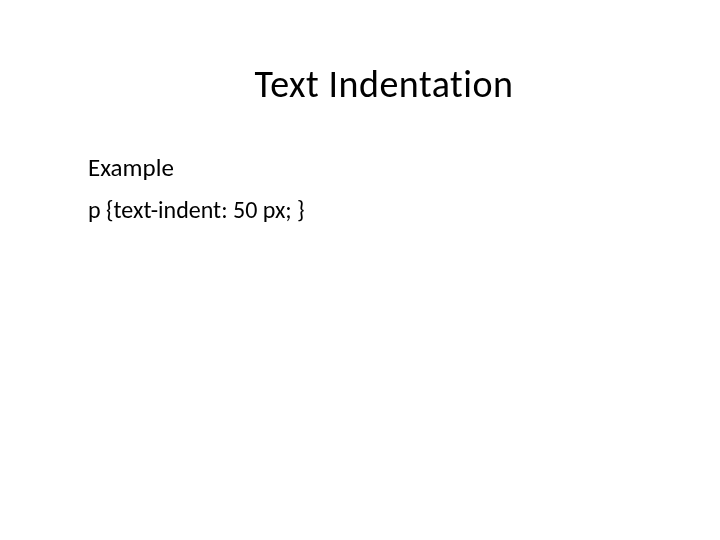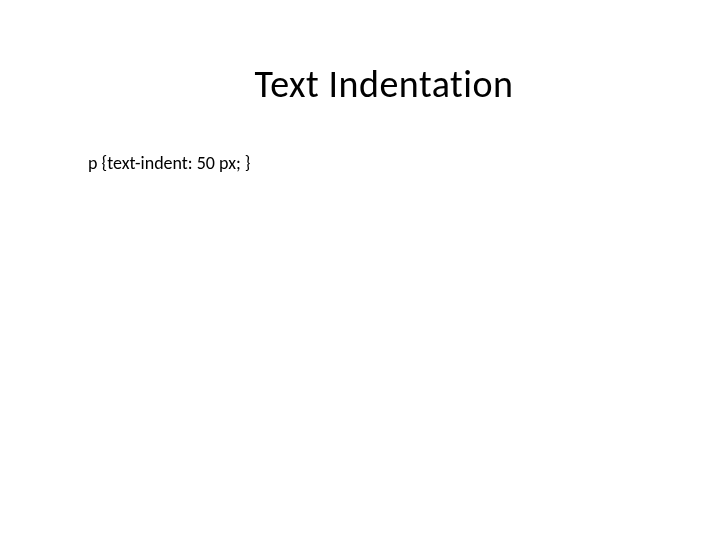--- a/index.html
+++ b/index.html
@@ -31,23 +31,24 @@
       line-height: 1.25;
       padding-left: 18px;
       text-indent: -18px;
       margin-bottom: 30px;
     }
     .example-label {
       font-size: 25px;
       line-height: 1.25;
     }
     .example-code {
-      font-size: 18px;
+      font-size: 24px;
       line-height: 1.25;
     }
   </style>
 </head>
 <body>
 
 <div class="slide">
   <h1 class="title">Text Indentation</h1>
+  <p class="example-label">Example</p>
   <p class="example-code">p {text-indent: 50 px; }</p>
 </div>
 
 </body></html>

